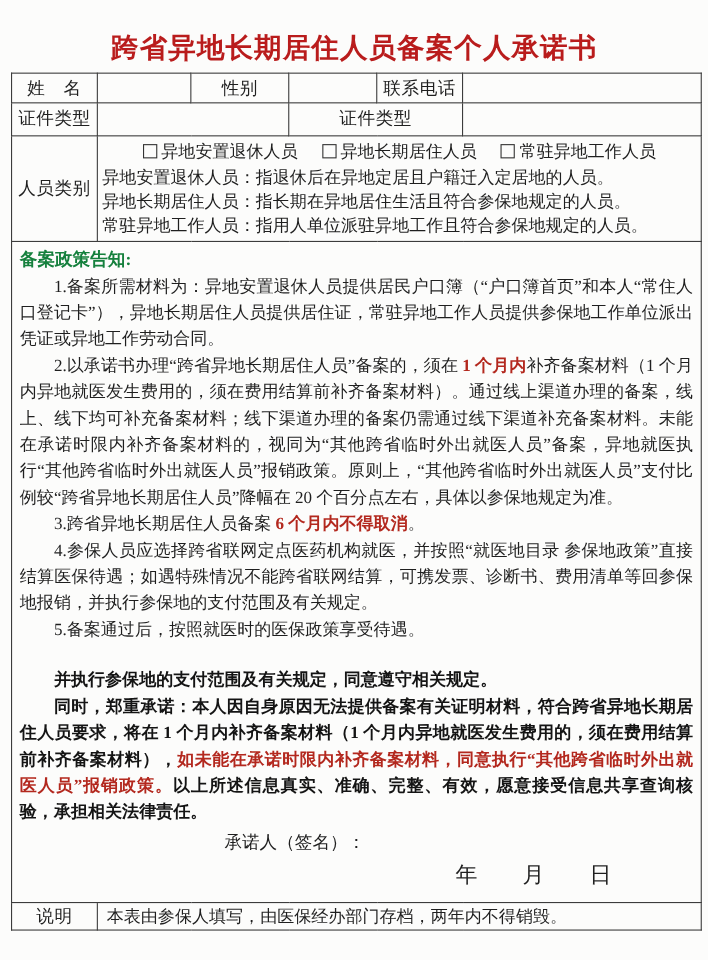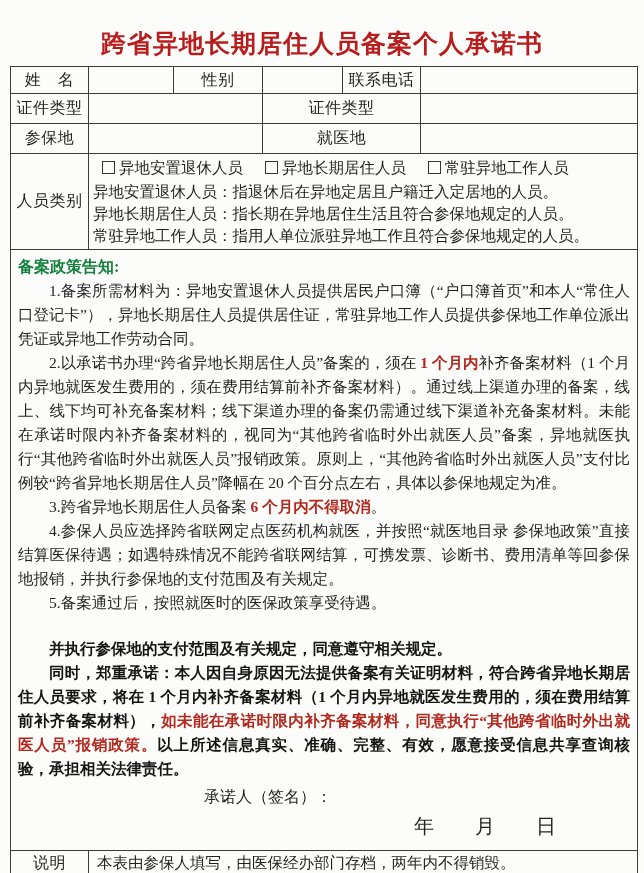--- a/index.html
+++ b/index.html
@@ -28,21 +28,21 @@
     padding:0 4px;
     vertical-align:middle;
     overflow:hidden;
   }
   .lbl{text-align:center;letter-spacing:0.5px;}
   .r1 td{height:26px;}
   .r2 td,.r3 td{height:29px;}
   .r4 td{height:91px;}
   .r6 td{height:24px;}
   .person-cell{padding:2px 4px;font-size:15.5px;vertical-align:middle;}
-  .check-line{margin:1px 0 2px;white-space:nowrap;}
+  .check-line{text-align:center;margin:1px 0 2px;white-space:nowrap;}
   .check-item{margin:0 9px;white-space:nowrap;}
   .checkbox{
     display:inline-block;width:11px;height:11px;
     border:1.5px solid #333;background:transparent;
     vertical-align:-1px;margin-right:4px;
   }
   .def-line{line-height:22px;}
   .policy-cell{vertical-align:top;padding:4px 7px;height:592px;}
   .policy-heading{font-weight:bold;font-size:16px;line-height:25px;color:#15803d;}
   .para{margin:0;text-indent:2em;font-size:15.5px;line-height:24px;text-align:justify;}
@@ -82,26 +82,20 @@
       <td></td>
     </tr>
 
     <tr class="r2">
       <td class="lbl">证件类型</td>
       <td colspan="2"></td>
       <td colspan="2" class="lbl">证件类型</td>
       <td></td>
     </tr>
 
-    <tr class="r3">
-      <td class="lbl">参保地</td>
-      <td colspan="2"></td>
-      <td colspan="2" class="lbl">就医地</td>
-      <td></td>
-    </tr>
 
     <tr class="r4">
       <td class="lbl">人员类别</td>
       <td colspan="5" class="person-cell">
         <div class="check-line">
           <span class="check-item"><span class="checkbox"></span><span>异地安置退休人员</span></span>
           <span class="check-item"><span class="checkbox"></span><span>异地长期居住人员</span></span>
           <span class="check-item"><span class="checkbox"></span><span>常驻异地工作人员</span></span>
         </div>
         <div class="def-line">异地安置退休人员：指退休后在异地定居且户籍迁入定居地的人员。</div>

